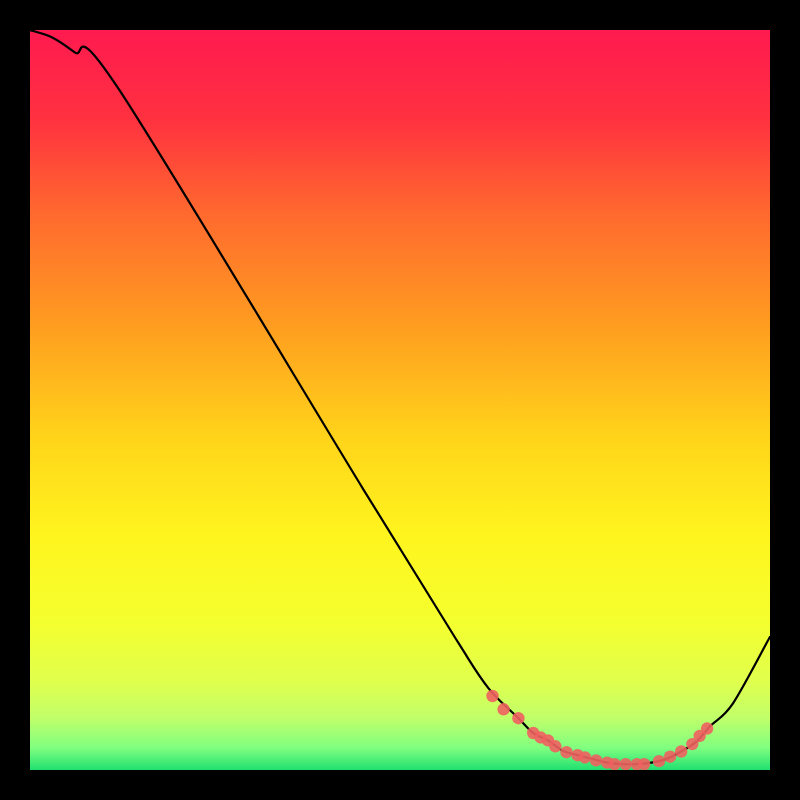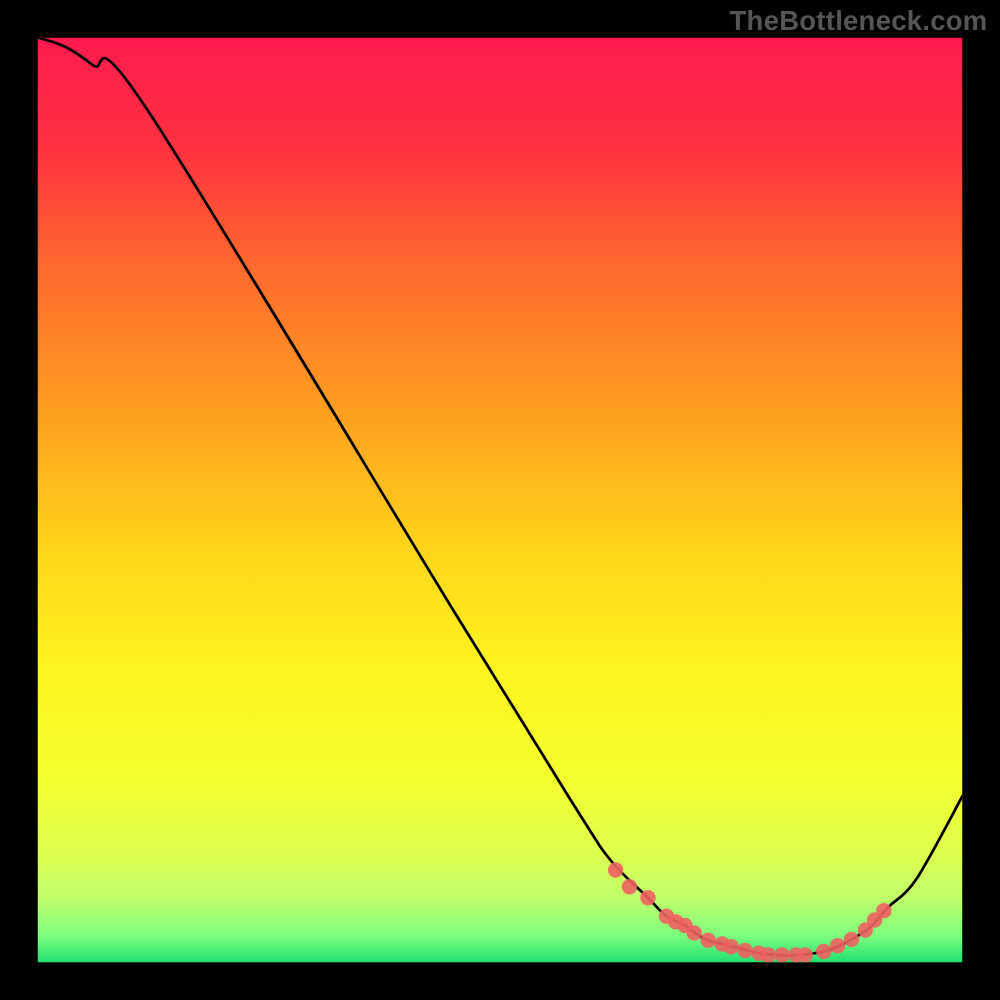--- a/index.html
+++ b/index.html
@@ -38,21 +38,20 @@
     font-weight: 600;
     letter-spacing: 0.2px;
     z-index: 20;
     pointer-events: none;
   }
 </style>
 </head>
 <body>
 
 <div class="stage">
-  <div class="watermark">TheBottleneck.com</div>
 
   <div class="plot-frame">
     <svg class="plot-inner" viewBox="0 0 740 740" preserveAspectRatio="none">
       <defs>
         <linearGradient id="bg-grad" x1="0" y1="0" x2="0" y2="1">
         <stop offset="0%" stop-color="#ff1a4f"></stop>
             <stop offset="12%" stop-color="#ff3140"></stop>
             <stop offset="25%" stop-color="#ff6a2e"></stop>
             <stop offset="40%" stop-color="#ff9d20"></stop>
             <stop offset="55.00000000000001%" stop-color="#ffd41a"></stop>

